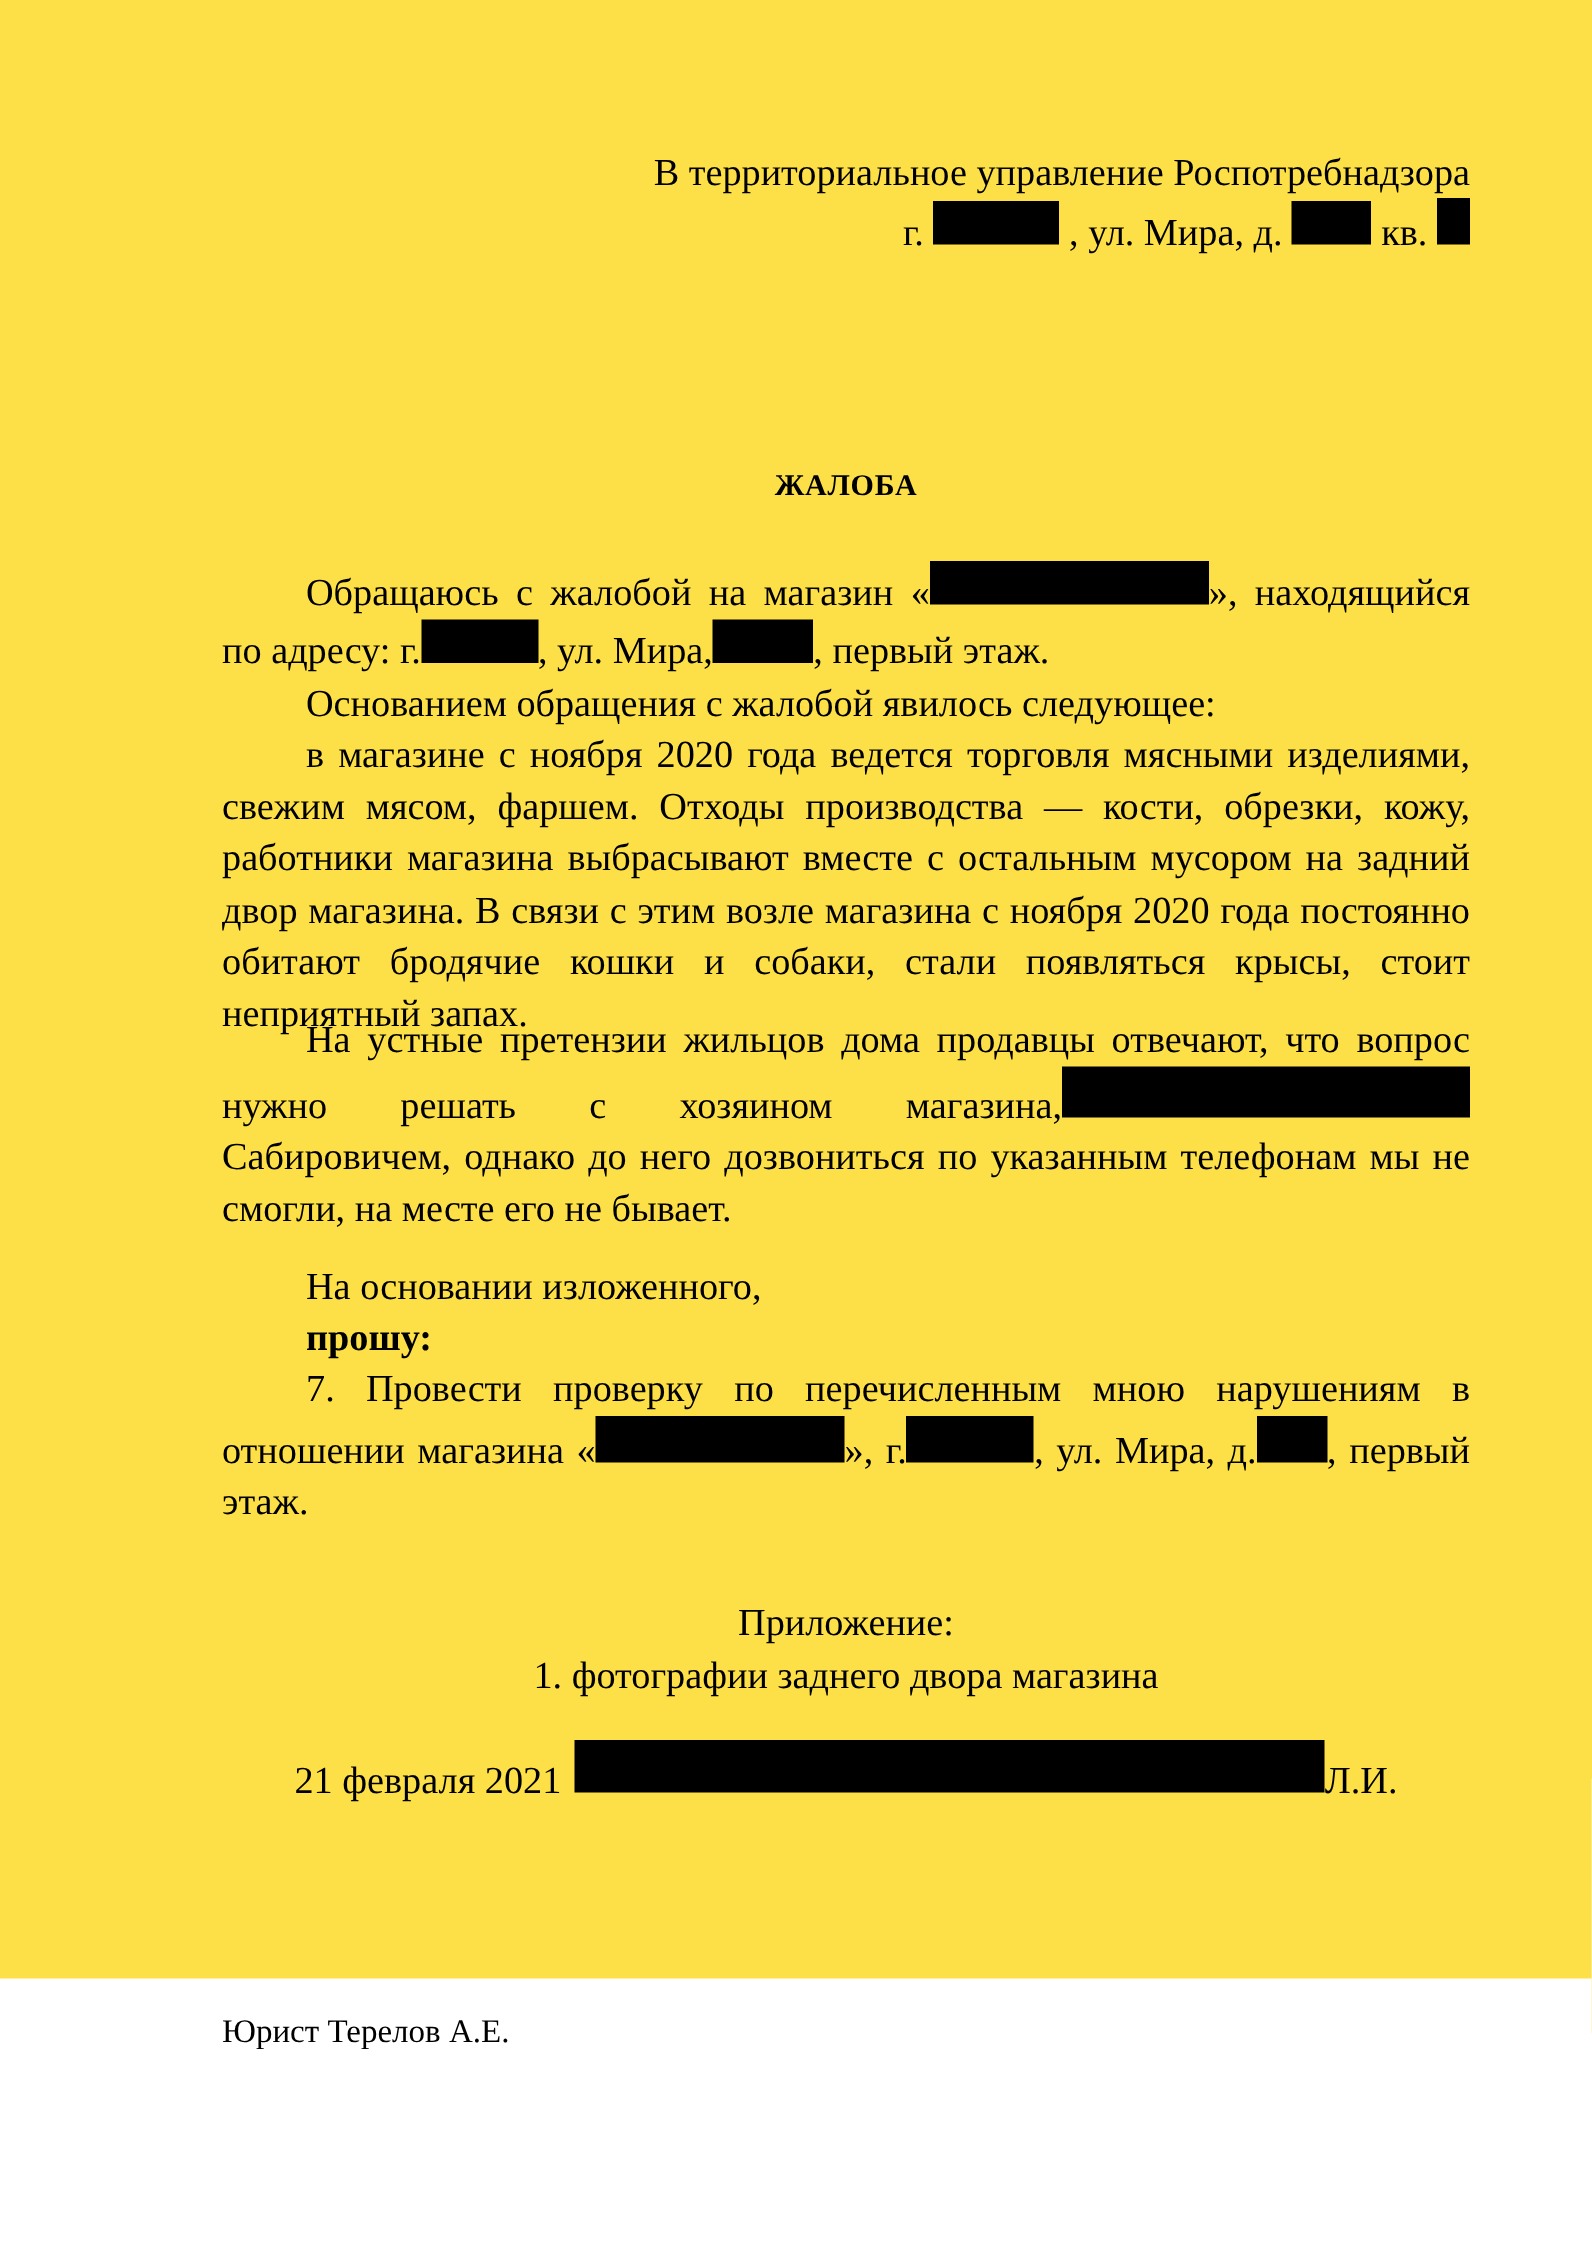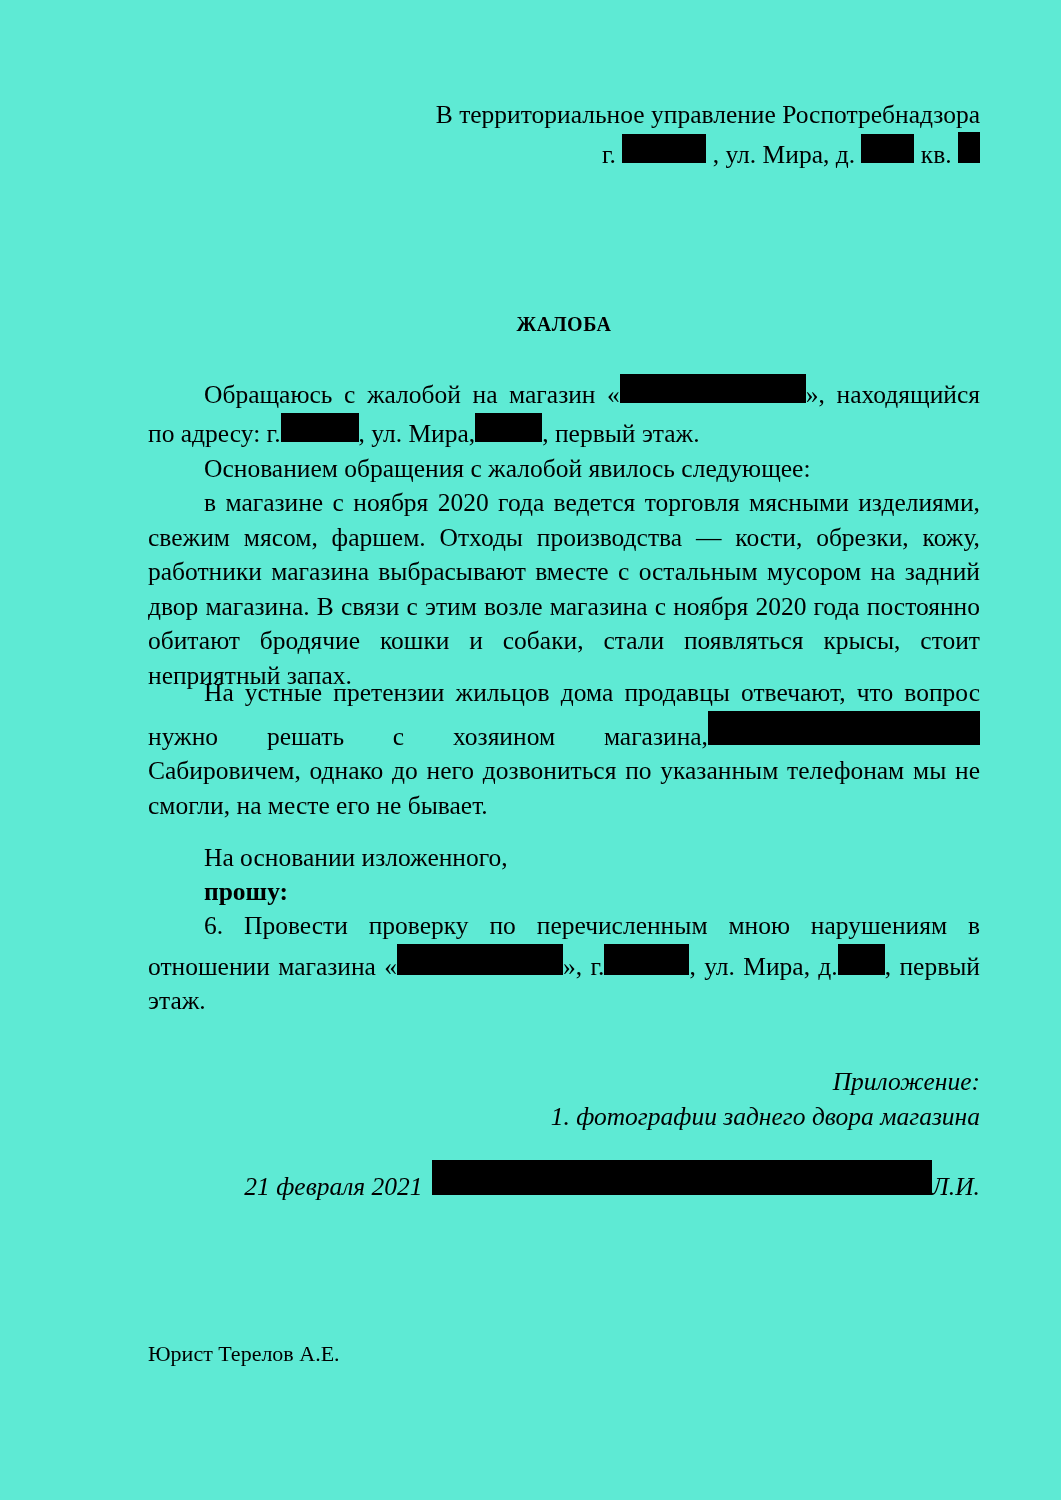--- a/index.html
+++ b/index.html
@@ -11,22 +11,22 @@
     width: 1061px;
     height: 1500px;
     font-family: "Liberation Serif", "DejaVu Serif", serif;
     color: #000000;
     position: relative;
     overflow: hidden;
   }
   .page {
     position: relative;
     width: 1061px;
-    height: 1500px;
-    background: #5eead4;
+    height: 1319px;
+    background: #fde047;
   }
 
   
   .header {
     position: absolute;
     left: 148px;
     top: 98px;
     width: 832px;
     text-align: right;
     font-size: 25.5px;
@@ -65,24 +65,23 @@
   }
   .p-just.last-justify {
     text-align-last: justify;
   }
   .p-plain {
     text-align: left;
     margin: 0;
     text-indent: 56px;
   }
   .p-noindent {
-    text-align: right;
+    text-align: center;
     margin: 0;
     text-indent: 0;
-    font-style: italic;
   }
   .bold {
     font-weight: bold;
   }
 
   
   .redact {
     display: inline-block;
     background: #000000;
     vertical-align: baseline;
@@ -137,21 +136,21 @@
 
   <div class="body-block" style="top:841px;">
     <p class="p-plain">На основании изложенного,</p>
   </div>
 
   <div class="body-block" style="top:875px;">
     <p class="p-plain bold">прошу:</p>
   </div>
 
   <div class="body-block" style="top:909px;">
-    <p class="p-just"><span>6. Провести проверку по перечисленным мною нарушениям в отношении магазина «</span><span class="redact" style="width:166px;height:31px;"></span><span>», г.</span><span class="redact" style="width:85px;height:31px;"></span><span>, ул. Мира, д.</span><span class="redact" style="width:47px;height:31px;"></span><span>, первый этаж.</span></p>
+    <p class="p-just"><span>7. Провести проверку по перечисленным мною нарушениям в отношении магазина «</span><span class="redact" style="width:166px;height:31px;"></span><span>», г.</span><span class="redact" style="width:85px;height:31px;"></span><span>, ул. Мира, д.</span><span class="redact" style="width:47px;height:31px;"></span><span>, первый этаж.</span></p>
   </div>
 
   <div class="body-block" style="top:1065px;">
     <p class="p-noindent">Приложение:</p>
     <p class="p-noindent">1. фотографии заднего двора магазина</p>
   </div>
 
   <div class="body-block" style="top:1160px;">
     <p class="p-noindent"><span>21 февраля 2021</span><span class="redact" style="width:500px;height:35px;margin-left:9px;"></span><span>Л.И.</span></p>
   </div>

